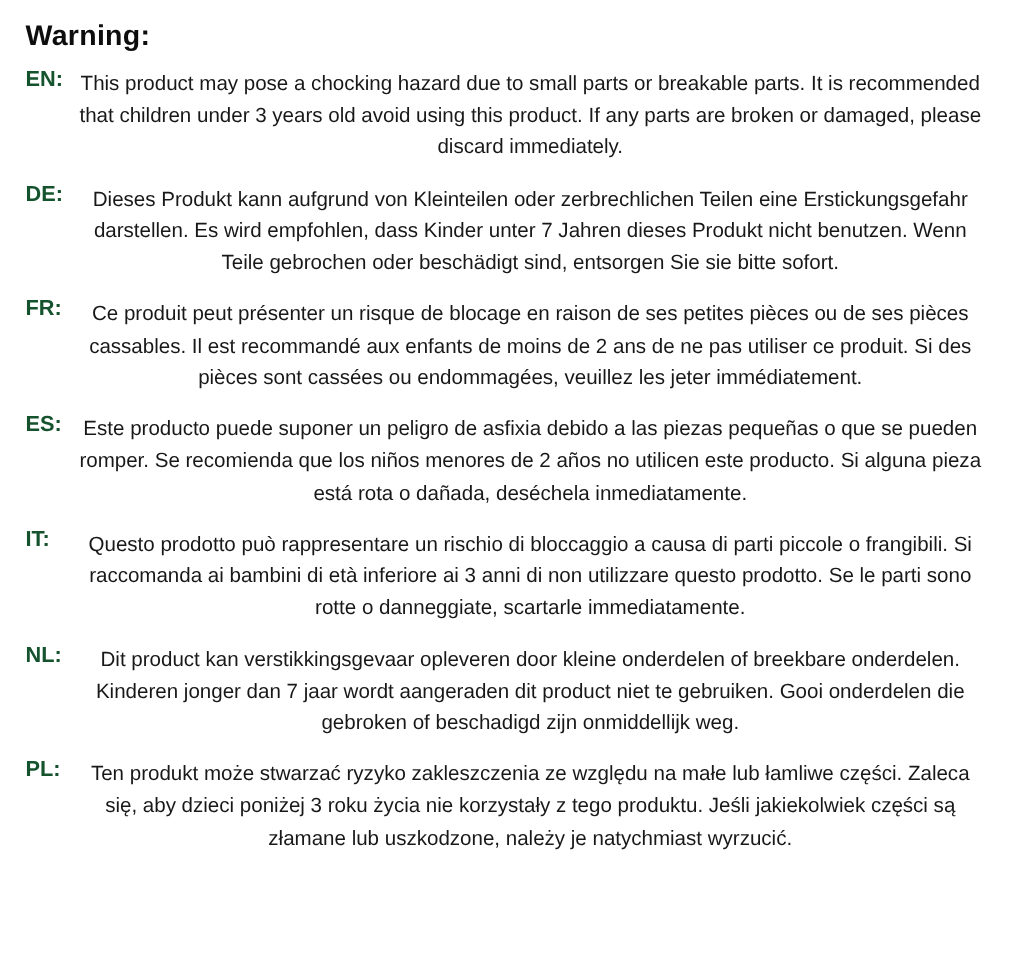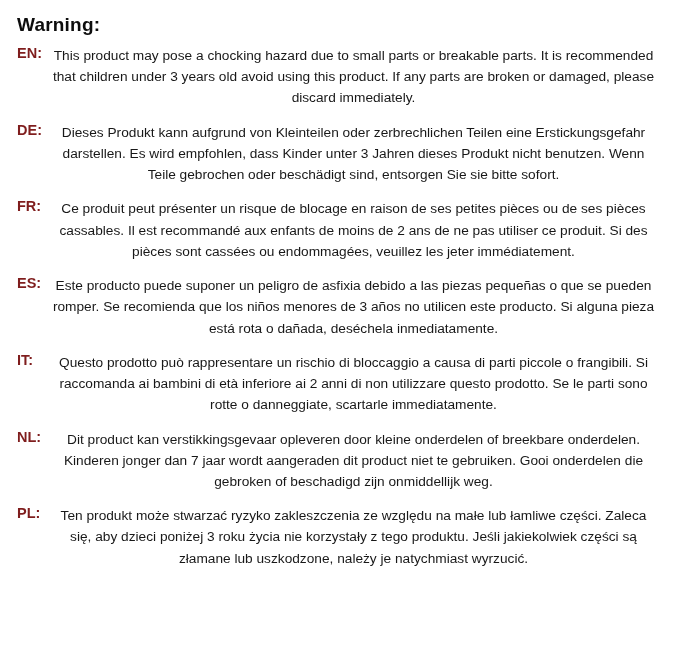--- a/index.html
+++ b/index.html
@@ -35,21 +35,21 @@
   .row {
     display: flex;
     align-items: flex-start;
     margin-bottom: 13px;
   }
   .lang {
     flex: 0 0 38px;
     width: 38px;
     font-size: 14.5px;
     font-weight: bold;
-    color: #7f1d1d;
+    color: #14532d;
     padding-top: 0px;
     padding-left: 3px;
     box-sizing: border-box;
   }
   .text {
     flex: 1 1 auto;
     font-size: 13.7px;
     line-height: 1.55;
     color: #181818;
     text-align: center;
@@ -65,36 +65,36 @@
 
   <div class="warnings">
 
     <div class="row">
       <div class="lang">EN:</div>
       <div class="text">This product may pose a chocking hazard due to small parts or breakable parts. It is recommended that children under 3 years old avoid using this product. If any parts are broken or damaged, please discard immediately.</div>
     </div>
 
     <div class="row">
       <div class="lang">DE:</div>
-      <div class="text">Dieses Produkt kann aufgrund von Kleinteilen oder zerbrechlichen Teilen eine Erstickungsgefahr darstellen. Es wird empfohlen, dass Kinder unter 3 Jahren dieses Produkt nicht benutzen. Wenn Teile gebrochen oder beschädigt sind, entsorgen Sie sie bitte sofort.</div>
+      <div class="text">Dieses Produkt kann aufgrund von Kleinteilen oder zerbrechlichen Teilen eine Erstickungsgefahr darstellen. Es wird empfohlen, dass Kinder unter 7 Jahren dieses Produkt nicht benutzen. Wenn Teile gebrochen oder beschädigt sind, entsorgen Sie sie bitte sofort.</div>
     </div>
 
     <div class="row">
       <div class="lang">FR:</div>
       <div class="text">Ce produit peut présenter un risque de blocage en raison de ses petites pièces ou de ses pièces cassables. Il est recommandé aux enfants de moins de 2 ans de ne pas utiliser ce produit. Si des pièces sont cassées ou endommagées, veuillez les jeter immédiatement.</div>
     </div>
 
     <div class="row">
       <div class="lang">ES:</div>
-      <div class="text">Este producto puede suponer un peligro de asfixia debido a las piezas pequeñas o que se pueden romper. Se recomienda que los niños menores de 3 años no utilicen este producto. Si alguna pieza está rota o dañada, deséchela inmediatamente.</div>
+      <div class="text">Este producto puede suponer un peligro de asfixia debido a las piezas pequeñas o que se pueden romper. Se recomienda que los niños menores de 2 años no utilicen este producto. Si alguna pieza está rota o dañada, deséchela inmediatamente.</div>
     </div>
 
     <div class="row">
       <div class="lang">IT:</div>
-      <div class="text">Questo prodotto può rappresentare un rischio di bloccaggio a causa di parti piccole o frangibili. Si raccomanda ai bambini di età inferiore ai 2 anni di non utilizzare questo prodotto. Se le parti sono rotte o danneggiate, scartarle immediatamente.</div>
+      <div class="text">Questo prodotto può rappresentare un rischio di bloccaggio a causa di parti piccole o frangibili. Si raccomanda ai bambini di età inferiore ai 3 anni di non utilizzare questo prodotto. Se le parti sono rotte o danneggiate, scartarle immediatamente.</div>
     </div>
 
     <div class="row">
       <div class="lang">NL:</div>
       <div class="text">Dit product kan verstikkingsgevaar opleveren door kleine onderdelen of breekbare onderdelen. Kinderen jonger dan 7 jaar wordt aangeraden dit product niet te gebruiken. Gooi onderdelen die gebroken of beschadigd zijn onmiddellijk weg.</div>
     </div>
 
 
     <div class="row">
       <div class="lang">PL:</div>

